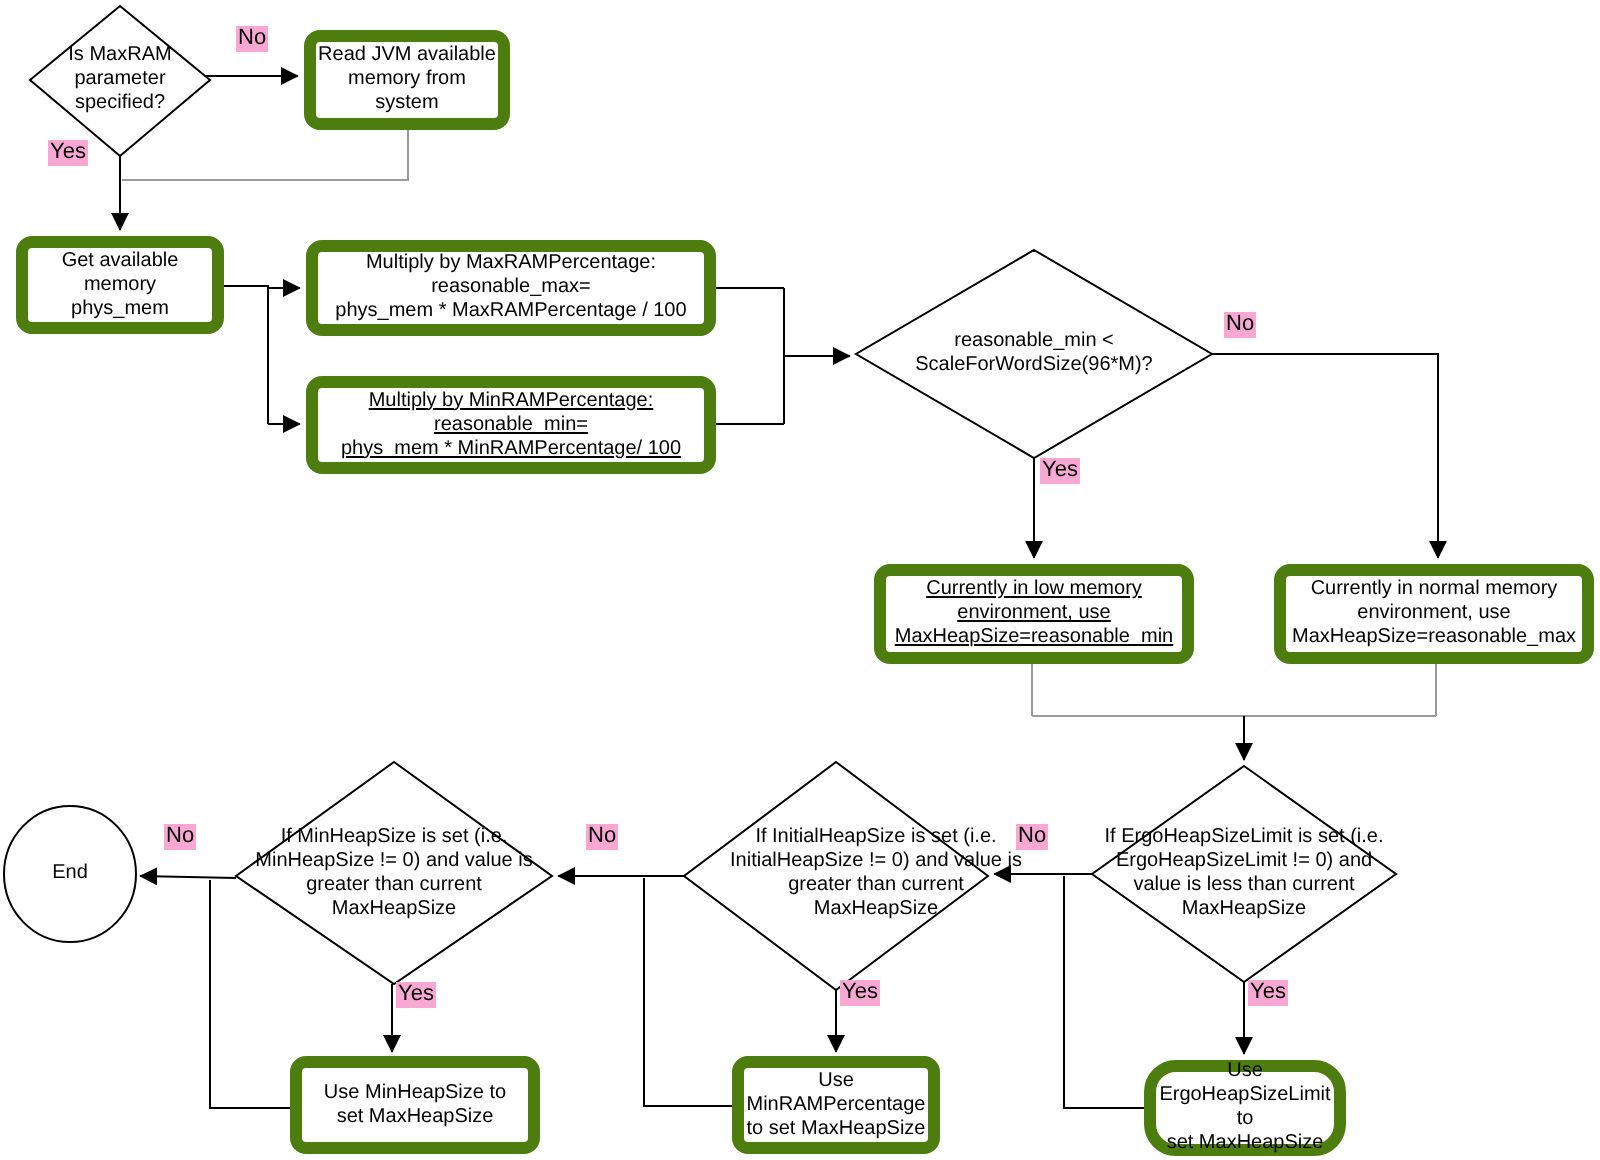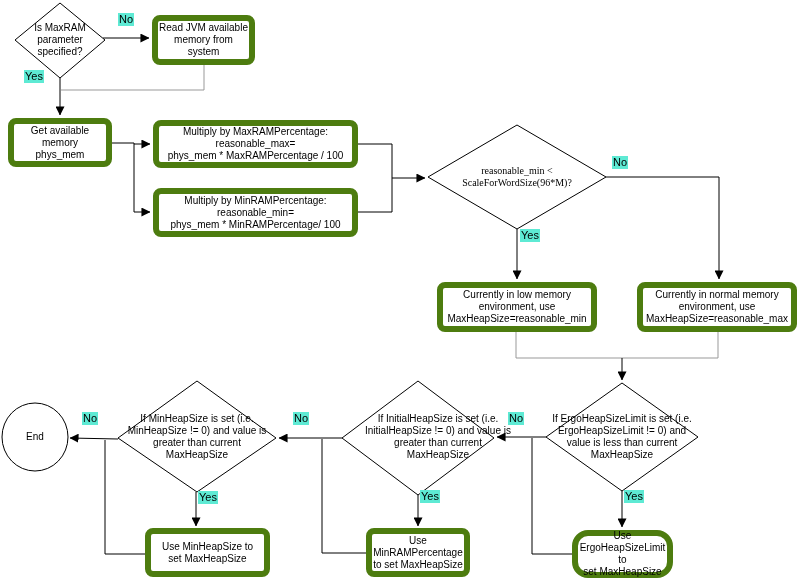--- a/index.html
+++ b/index.html
@@ -12,21 +12,21 @@
   .box{
     position:absolute;box-sizing:border-box;border:6px solid #4d7c0f;border-radius:8px;
     background:#ffffff;display:flex;align-items:center;justify-content:center;
     text-align:center;font-size:10px;line-height:12px;white-space:pre-line;z-index:2;
   }
   .dlabel{
     position:absolute;text-align:center;font-size:10px;line-height:12px;
     white-space:pre-line;z-index:3;pointer-events:none;
   }
   .elabel{
-    position:absolute;font-size:11px;line-height:13px;z-index:3;background:#5eead4;
+    position:absolute;font-size:11px;line-height:13px;z-index:3;background:#f9a8d4;
     padding:0 1px;
   }
 </style>
 </head>
 <body>
 
 <div class="canvas">
 
   <svg width="800" height="580" viewBox="0 0 800 580">
     <defs>
@@ -82,26 +82,26 @@
   </div>
   <div class="box" style="left:8px;top:118px;width:104px;height:49px;justify-content:center;">
     <span>Get available memory
 phys_mem</span>
   </div>
   <div class="box" style="left:153px;top:120px;width:205px;height:48px;">
     <span>Multiply by MaxRAMPercentage:
 reasonable_max=
 phys_mem * MaxRAMPercentage / 100</span>
   </div>
-  <div class="box" style="left:153px;top:188px;width:205px;height:49px;">
+  <div class="box" style="left:153px;top:188px;width:205px;height:49px;text-decoration:underline;">
     <span>Multiply by MinRAMPercentage:
 reasonable_min=
 phys_mem * MinRAMPercentage/ 100</span>
   </div>
-  <div class="box" style="left:437px;top:282px;width:160px;height:50px;">
+  <div class="box" style="left:437px;top:282px;width:160px;height:50px;text-decoration:underline;">
     <span>Currently in low memory
 environment, use
 MaxHeapSize=reasonable_min</span>
   </div>
   <div class="box" style="left:637px;top:282px;width:160px;height:50px;">
     <span>Currently in normal memory
 environment, use
 MaxHeapSize=reasonable_max</span>
   </div>
   <div class="box" style="left:572px;top:530px;width:101px;height:48px;border-radius:16px;">
@@ -114,21 +114,21 @@
 to set MaxHeapSize</span>
   </div>
   <div class="box" style="left:145px;top:528px;width:125px;height:49px;">
     <span>Use MinHeapSize to
 set MaxHeapSize</span>
   </div>
 
   <div class="dlabel" style="left:10px;top:22px;width:100px;">Is MaxRAM
 parameter
 specified?</div>
-  <div class="dlabel" style="left:427px;top:165px;width:180px;font-family:Liberation Serif, serif;">reasonable_min &lt;
+  <div class="dlabel" style="left:427px;top:165px;width:180px;">reasonable_min &lt;
 ScaleForWordSize(96*M)?</div>
   <div class="dlabel" style="left:537px;top:413px;width:170px;">If ErgoHeapSizeLimit is set (i.e.
 ErgoHeapSizeLimit != 0) and
 value is less than current
 MaxHeapSize</div>
   <div class="dlabel" style="left:353px;top:413px;width:170px;">If InitialHeapSize is set (i.e.
 InitialHeapSize != 0) and value is
 greater than current
 MaxHeapSize</div>
   <div class="dlabel" style="left:112px;top:413px;width:170px;">If MinHeapSize is set (i.e.

